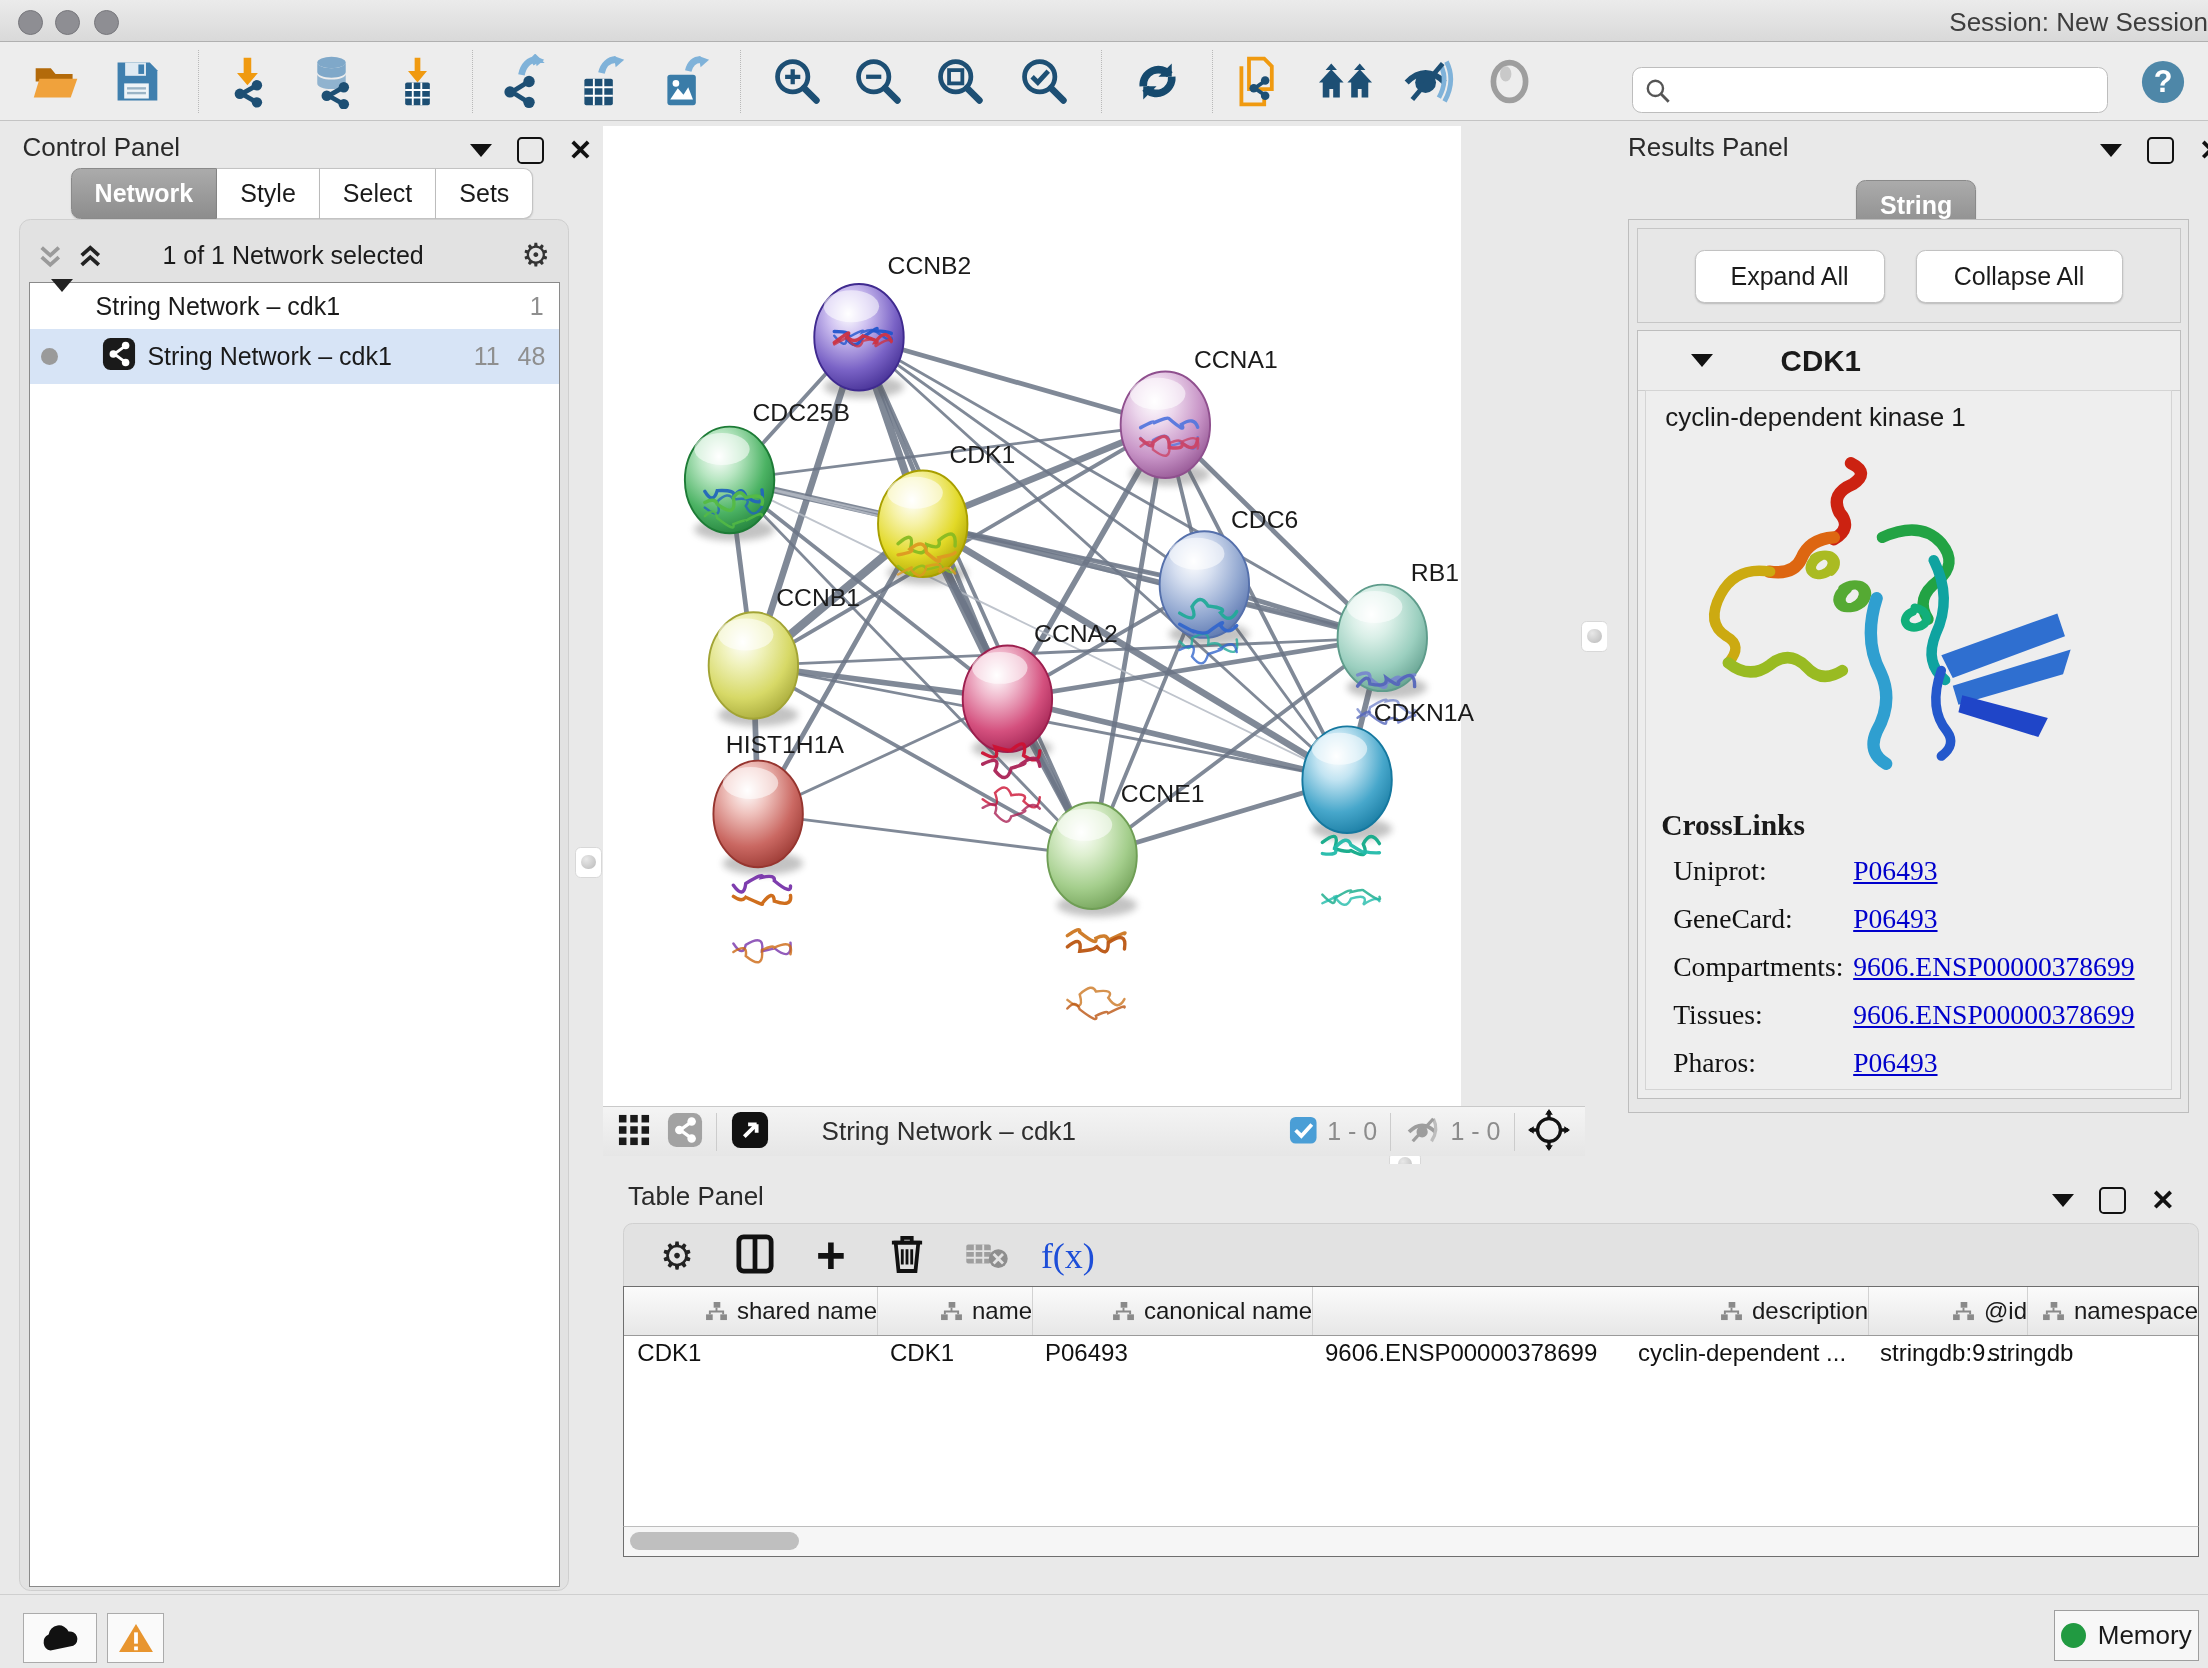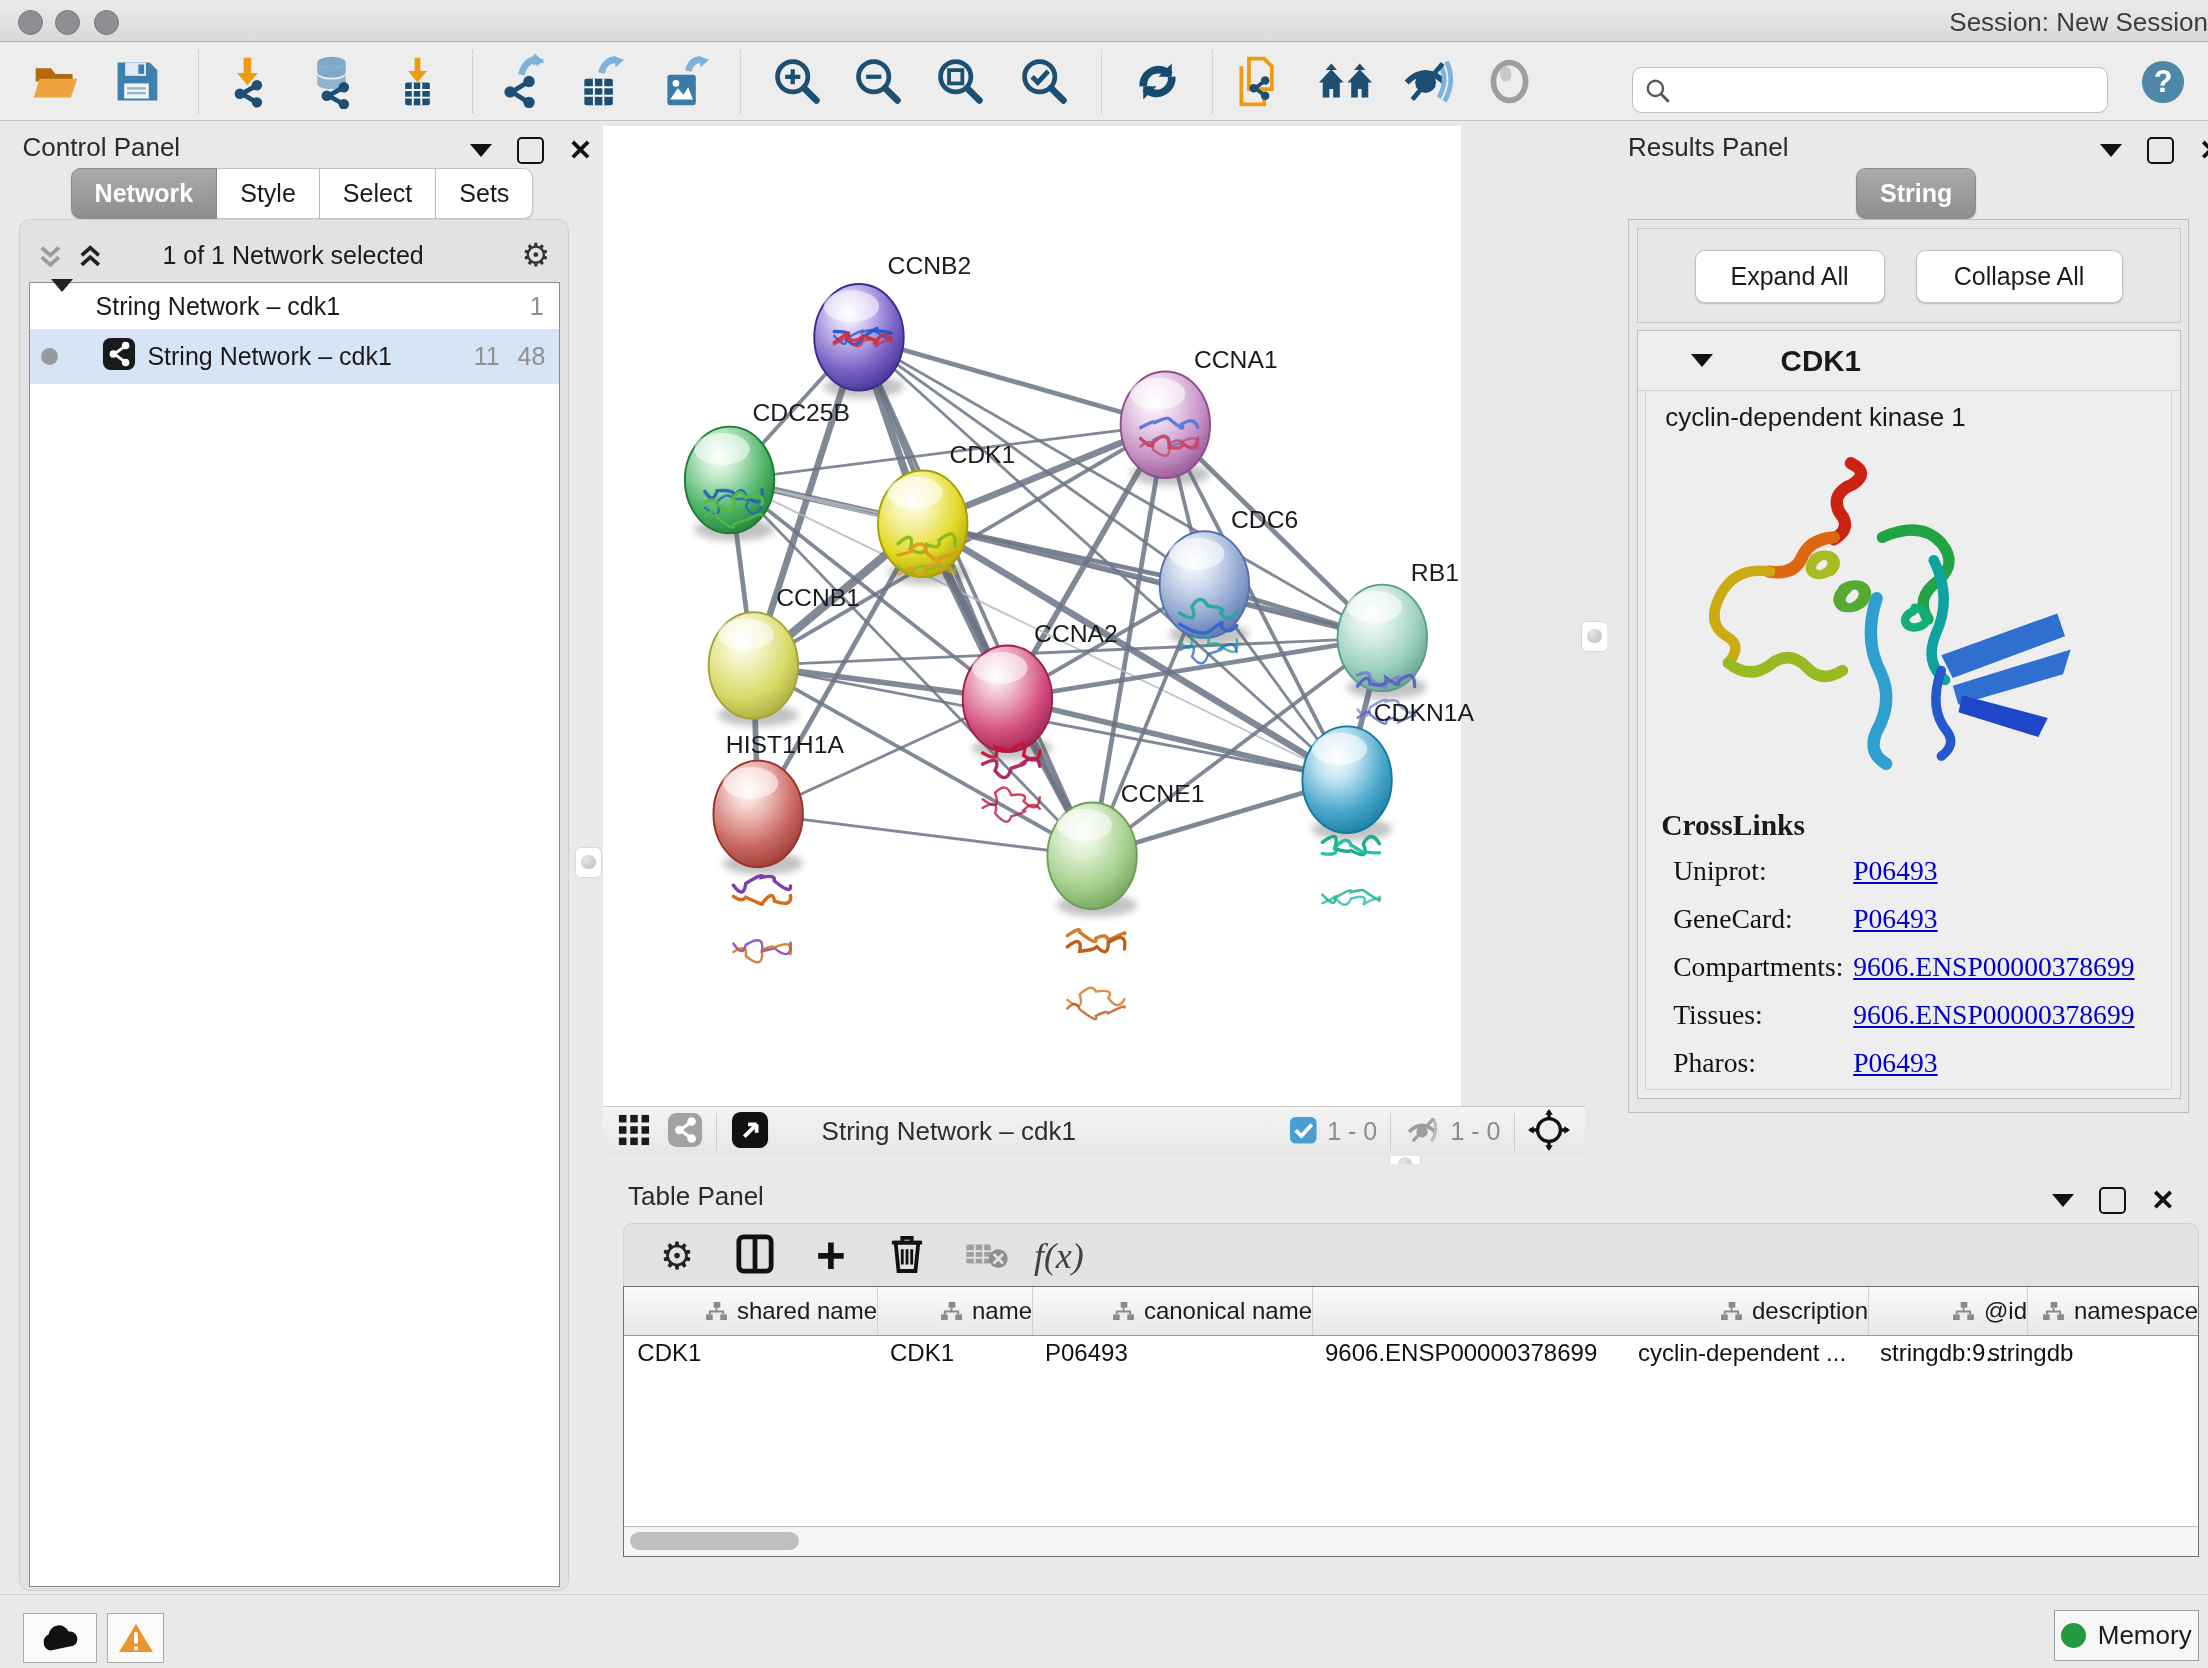--- a/index.html
+++ b/index.html
@@ -653,21 +653,21 @@
     </span>
   </div>
 
   <div id="results-panel" class="abs">
     <div class="panel-title abs" style="left:21px;top:7.6px">Results Panel</div>
     <div class="panel-icons" style="left:493px;top:13.3px">
       <span class="tri"></span>
       <span class="sq"></span>
       <span class="xx">✕</span>
     </div>
-    <div class="seg" style="left:249px;top:44px">
+    <div class="seg" style="left:249px;top:56px">
       <div class="tab sel single">String</div>
     </div>
     <div id="rp-box">
       <div id="rp-buttons">
         <div class="rp-btn" style="left:57px;width:188px">Expand All</div>
         <div class="rp-btn" style="left:278px;width:205px">Collapse All</div>
       </div>
       <div id="rp-section">
         <div id="rp-sec-head">
           <span class="tri" style="margin-left:53px"></span>
@@ -753,21 +753,21 @@
       <span style="margin-left:40px">
         <svg width="46" height="32" viewBox="0 0 48 34">
             <rect x="2" y="7" width="26" height="20" rx="2" fill="#9e9e9e"></rect>
             <g stroke="#e2e2e2" stroke-width="2">
               <path d="M2 14 h26 M2 21 h26 M11 7 v20 M20 7 v20"></path>
             </g>
             <circle cx="36" cy="22" r="10" fill="#8e8e8e"></circle>
             <path d="M31 17 l10 10 M41 17 l-10 10" stroke="#e2e2e2" stroke-width="3"></path>
           </svg>
       </span>
-      <span style="margin-left:24px;font-family:'Liberation Serif',serif;font-style:italic;font-size:36px;color:#404040">f(x)</span>
+      <span style="margin-left:31px;font-family:'Liberation Serif',serif;font-size:36px;color:#1d4ed8">f(x)</span>
     </div>
     <div id="tp-table">
       <div id="tp-head">
           <div class="th" style="left: 0px; width: 253px;">
             <svg width="21" height="19" viewBox="0 0 22 20" style="margin-right:9.5px;flex:none">
               <g fill="#8a8a8a">
                 <rect x="8" y="0" width="7" height="6"></rect>
                 <rect x="0" y="13" width="7" height="6"></rect>
                 <rect x="15" y="13" width="7" height="6"></rect>
               </g>

